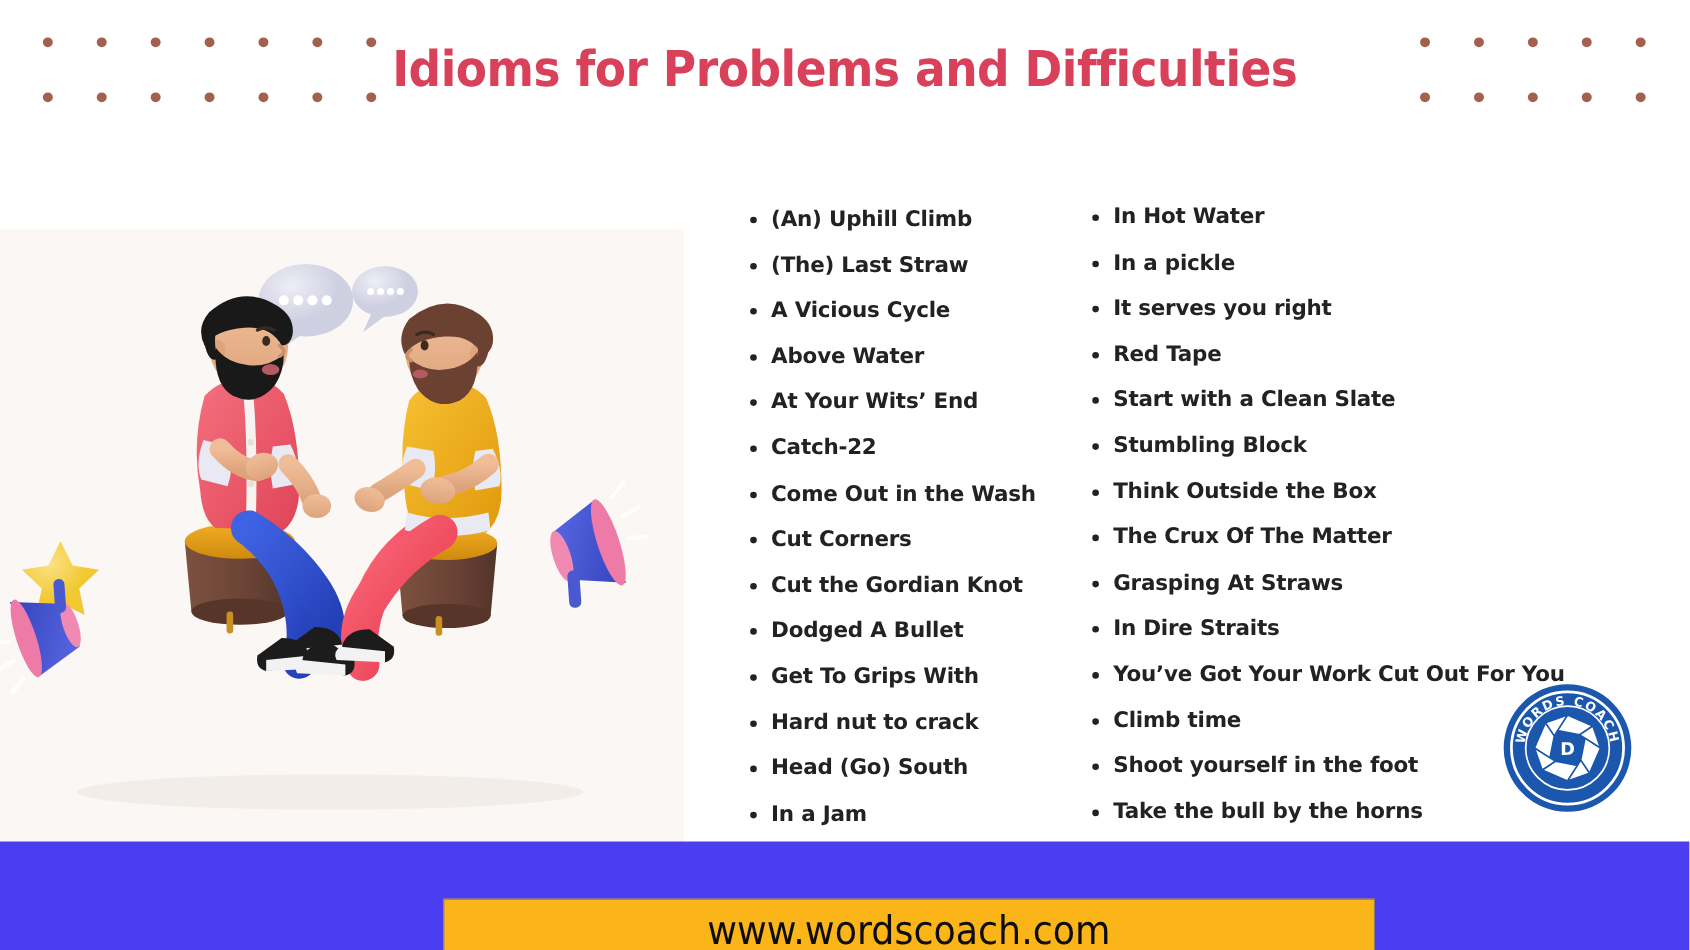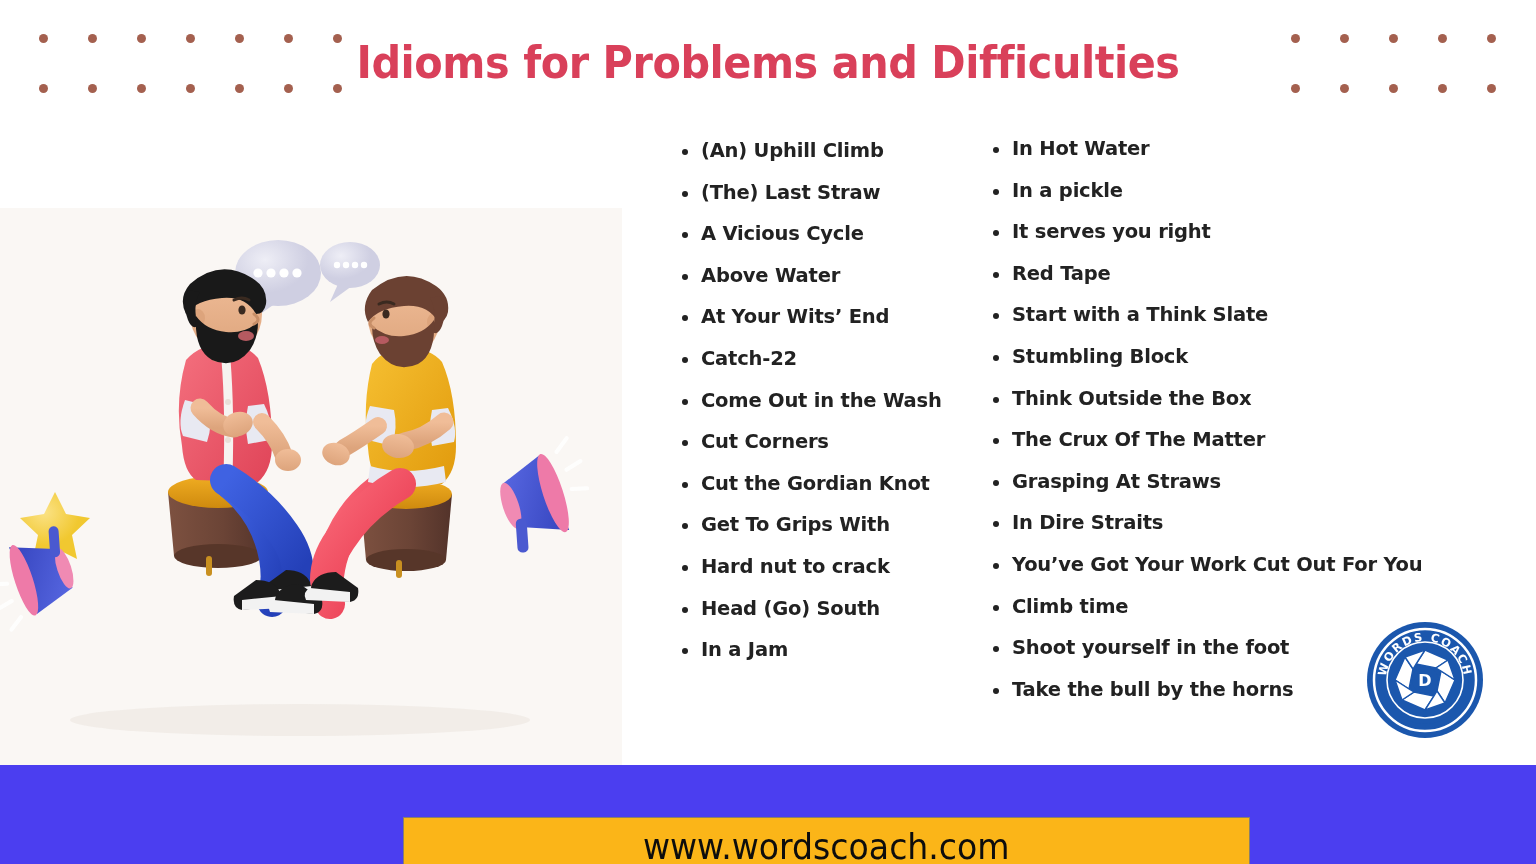--- a/index.html
+++ b/index.html
@@ -43,21 +43,21 @@
   #illustration {
     position:absolute;
     left:0; top:208px;
     width:622px; height:557px;
     background:#faf7f4;
     overflow:hidden;
   }
   #illo-svg { display:block; width:622px; height:557px; }
 
   
-  .col { position:absolute; list-style:none; }
+  .col { position:absolute; list-style:none;margin-top:48px; }
   #col-left  { left:682px; top:130px; width:300px; }
   #col-right { left:993px; top:128px; width:520px; }
 
   .li {
     position:relative;
     padding-left:19px;
     font-family:"DejaVu Sans", sans-serif;
     font-weight:bold;
     font-size:19.5px;
     line-height:41.6px;
@@ -361,32 +361,33 @@
   <ul class="col" id="col-left">
       <li class="li">(An) Uphill Climb</li>
       <li class="li">(The) Last Straw</li>
       <li class="li">A Vicious Cycle</li>
       <li class="li">Above Water</li>
       <li class="li">At Your Wits’ End</li>
       <li class="li">Catch-22</li>
       <li class="li">Come Out in the Wash</li>
       <li class="li">Cut Corners</li>
       <li class="li">Cut the Gordian Knot</li>
+      <li class="li">Dodged A Bullet</li>
       <li class="li">Get To Grips With</li>
       <li class="li">Hard nut to crack</li>
       <li class="li">Head (Go) South</li>
       <li class="li">In a Jam</li>
     </ul>
 
   <ul class="col" id="col-right">
       <li class="li">In Hot Water</li>
       <li class="li">In a pickle</li>
       <li class="li">It serves you right</li>
       <li class="li">Red Tape</li>
-      <li class="li">Start with a Think Slate</li>
+      <li class="li">Start with a Clean Slate</li>
       <li class="li">Stumbling Block</li>
       <li class="li">Think Outside the Box</li>
       <li class="li">The Crux Of The Matter</li>
       <li class="li">Grasping At Straws</li>
       <li class="li">In Dire Straits</li>
       <li class="li">You’ve Got Your Work Cut Out For You</li>
       <li class="li">Climb time</li>
       <li class="li">Shoot yourself in the foot</li>
       <li class="li">Take the bull by the horns</li>
     </ul>

